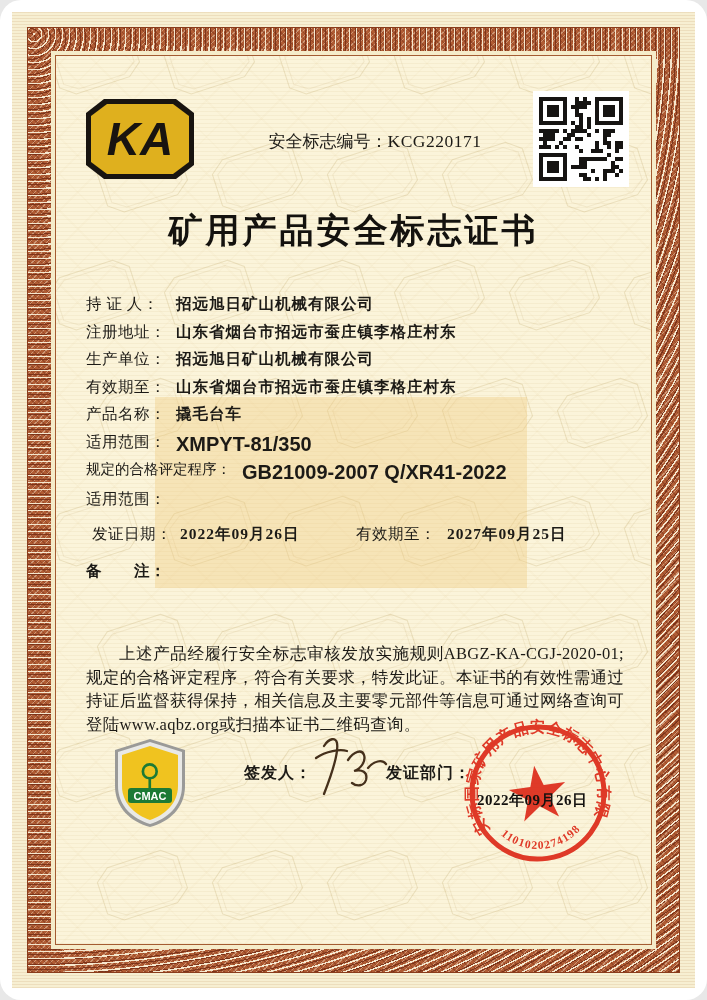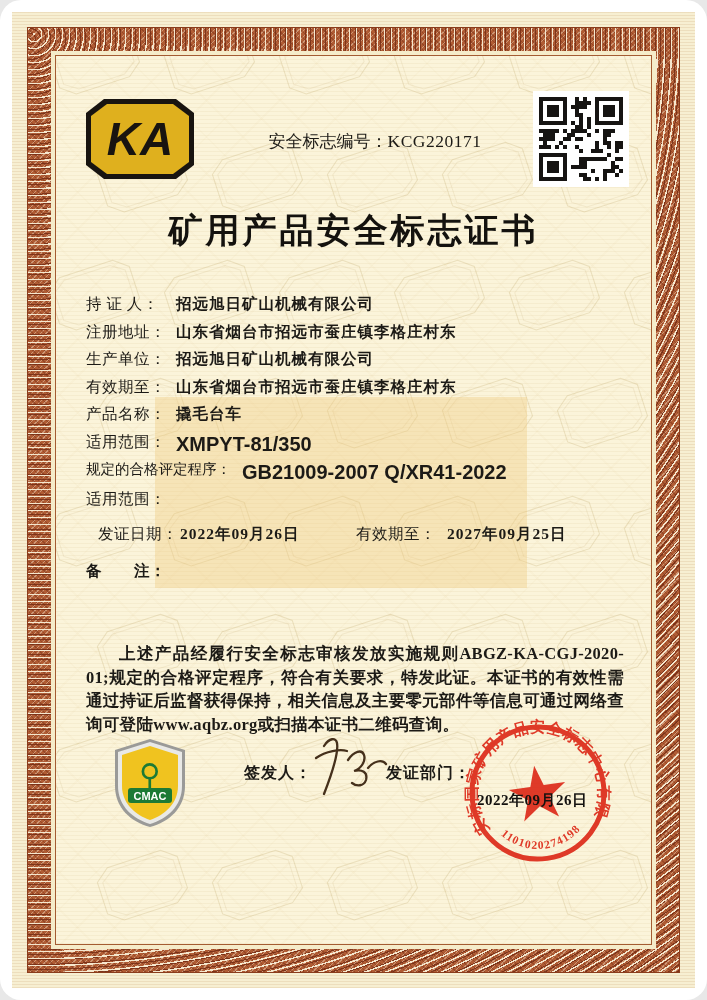--- a/index.html
+++ b/index.html
@@ -40,21 +40,21 @@
   .val-latin{font-family:Liberation Sans, sans-serif;font-size:20px;font-weight:700;letter-spacing:0;}
 
   .cert-no{top:130px;left:215px;width:320px;text-align:center;font-size:17px;white-space:nowrap;}
   .cert-no .num{font-size:17.5px;letter-spacing:.5px;}
 
   .title{top:208px;left:0;width:707px;text-align:center;
     font-size:34px;font-weight:700;letter-spacing:3px;color:#14120e;}
 
   .tint{top:397px;left:155px;width:372px;height:191px;background:rgba(238,202,126,.38);}
 
-  .statement{top:642px;left:86px;width:538px;font-size:16.5px;font-weight:700;
+  .statement{top:642px;left:86px;width:538px;font-size:16.5px;font-weight:400;
     line-height:23.5px;text-align:justify;text-indent:2em;letter-spacing:.3px;}
 
   .foot-label{font-size:16px;font-weight:600;letter-spacing:1px;white-space:nowrap;}
 
   .stamp{left:451px;top:706px;width:174px;height:174px;opacity:.9;transform:rotate(-8deg);}
   .stamp-date{left:477px;top:791px;font-size:15px;font-weight:700;color:#141210;letter-spacing:.5px;white-space:nowrap;}
 </style>
 </head>
 <body>
 
@@ -409,21 +409,21 @@
     <div class="abs val" style="left:176px;top:404px">撬毛台车</div>
 
     <div class="abs lbl" style="left:86px;top:432px">适用范围：</div>
     <div class="abs val val-latin" style="left:176px;top:433px">XMPYT-81/350</div>
 
     <div class="abs lbl" style="left:86px;top:460px;font-size:14.5px;letter-spacing:0">规定的合格评定程序：</div>
     <div class="abs val val-latin" style="left:242px;top:461px">GB21009-2007 Q/XR41-2022</div>
 
     <div class="abs lbl" style="left:86px;top:489px">适用范围：</div>
 
-    <div class="abs lbl" style="left:98px;top:524px">发证日期：</div>
+    <div class="abs lbl" style="left:92px;top:524px">发证日期：</div>
     <div class="abs val" style="left:180px;top:524px">2022年09月26日</div>
     <div class="abs lbl" style="left:356px;top:524px">有效期至：</div>
     <div class="abs val" style="left:447px;top:524px">2027年09月25日</div>
 
     <div class="abs lbl" style="left:86px;top:561px;font-weight:700">备　　注：</div>
 
     <div class="abs statement">上述产品经履行安全标志审核发放实施规则ABGZ-KA-CGJ-2020-01;规定的合格评定程序，符合有关要求，特发此证。本证书的有效性需通过持证后监督获得保持，相关信息及主要零元部件等信息可通过网络查询可登陆www.aqbz.org或扫描本证书二维码查询。</div>
 
     <svg class="abs" style="left:112px;top:738px" width="76" height="90" viewBox="0 0 76 90">
       <path d="M38 1 L73 12 V48 C73 70 57 84 38 89 C19 84 3 70 3 48 V12 Z" fill="#9a9a98"></path>

